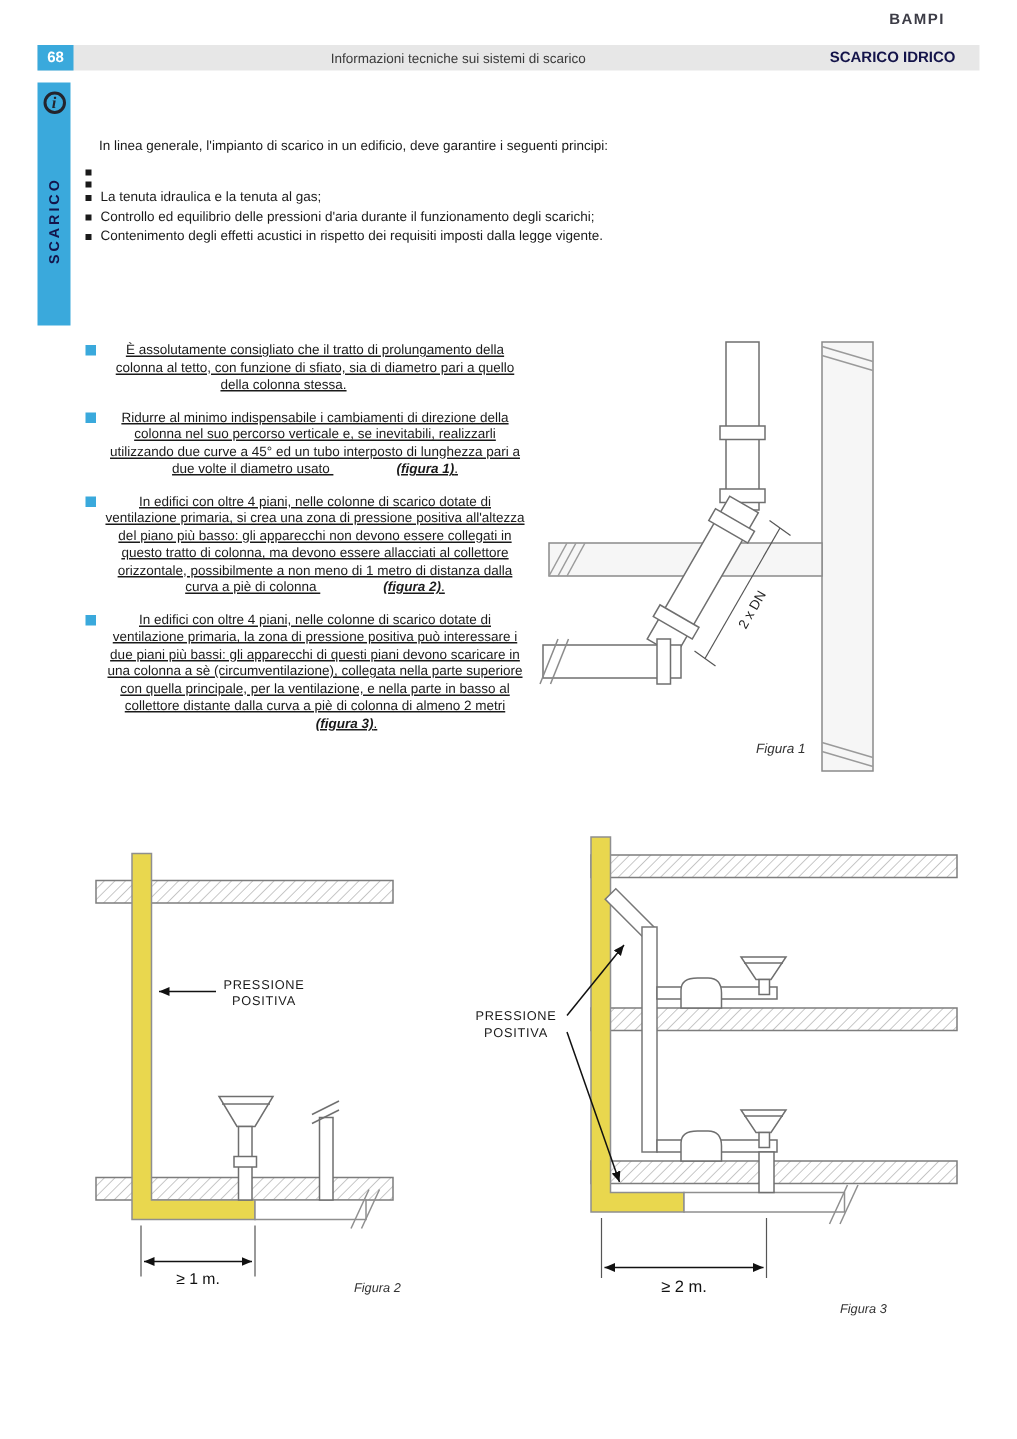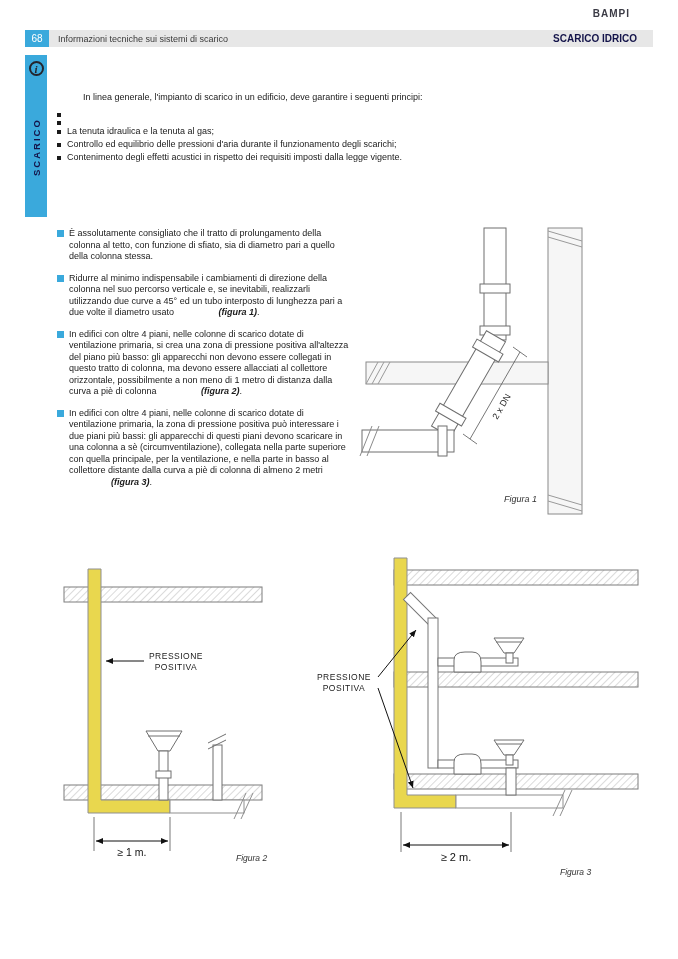--- a/index.html
+++ b/index.html
@@ -1,39 +1,39 @@
 <!DOCTYPE html>
 <html style="--accent: #3aa9dc; --navy: #14144a; --heading: #7d92a6; --pipe-yellow: #e9d74e;"><head>
 <meta charset="utf-8">
 <style>
   * { margin:0; padding:0; box-sizing:border-box; }
   html,body { background:#fff; }
   body { width:678px; height:959px; font-family:"Liberation Sans", sans-serif; color:#1a1a1a; position:relative; }
-  .page { position:relative; width:678px; height:877px; background:#ffffff; overflow:hidden; }
+  .page { position:relative; width:678px; height:877px; background:#ffffff; overflow:hidden;text-align:center; }
 
   .brand-top { position:absolute; top:8px; right:48px; font-size:10px; letter-spacing:1px; color:#3c3c46; font-weight:bold; }
 
   .header-bar { position:absolute; top:30px; left:25px; width:628px; height:17px; background:#e7e7e7; display:flex; align-items:center; }
-  .page-num { width:24px; height:17px; background:var(--accent,#3aa9dc); color:#fff; font-weight:normal; font-size:10px; display:flex; align-items:center; justify-content:center; }
+  .page-num { width:24px; height:17px; background:var(--accent,#3aa9dc); color:#fff; font-weight:bold; font-size:10px; display:flex; align-items:center; justify-content:center; }
   .header-title { margin-left:9px; font-size:9px; color:#3a3a3a; flex:1; }
   .header-right { font-size:10px; font-weight:bold; color:var(--navy,#14144a); padding-right:16px; }
 
   .side-tab { position:absolute; top:55px; left:25px; width:22px; height:162px; background:var(--accent,#3aa9dc); display:flex; flex-direction:column; align-items:center; }
   .info-icon { margin-top:6px; width:15px; height:15px; border:2px solid #24242c; border-radius:50%; display:flex; align-items:center; justify-content:center; font-family:"Liberation Serif", serif; font-style:italic; font-weight:bold; font-size:11px; color:#24242c; background:transparent; }
   .side-label { flex:1; display:flex; align-items:center; justify-content:center; writing-mode:vertical-rl; transform:rotate(180deg); font-size:9.5px; font-weight:bold; letter-spacing:2px; color:var(--navy,#14144a); margin:10px 0 8px 0; }
 
   .main-title { position:absolute; left:57px; top:66px; width:580px; font-size:11px; font-weight:bold; color:var(--heading,#7d92a6); }
-  .intro { position:absolute; left:63px; top:92px; font-size:9px;padding-left:20px; }
+  .intro { position:absolute; left:46px; top:92px; font-size:9px;padding-left:20px; }
   .bullets { position:absolute; left:57px; top:108px; list-style:none; }
   .bullets li { display:flex; gap:6px; line-height:13px; font-size:9px; }
   .sq { width:4px; height:4px; background:#1a1a1a; margin-top:4.5px; flex:none; }
   .note { position:absolute; left:57px; top:190px; font-size:8.7px; white-space:nowrap; }
 
   .rules { position:absolute; left:57px; top:228px; width:294px; }
-  .rule { position:relative; padding-left:12px; font-size:9px; line-height:11.5px; margin-bottom:10px; }
+  .rule { position:relative; padding-left:12px; font-size:9px; line-height:11.5px; margin-bottom:10px;text-decoration:underline; }
   .rule-marker { position:absolute; left:0; top:2px; width:7px; height:7px; background:var(--accent,#3aa9dc); }
   .figref { font-weight:bold; font-style:italic;margin-left:42px; }
 
   .fig { position:absolute; }
   #fig1 { left:358px; top:226px; width:295px; height:292px; }
   #fig2 { left:58px;  top:563px; width:210px; height:312px; }
   #fig3 { left:298px; top:550px; width:350px; height:345px; }
   .fig svg { display:block; width:100%; height:100%; }
   .fig text { font-family:"Liberation Sans", sans-serif; }
 

